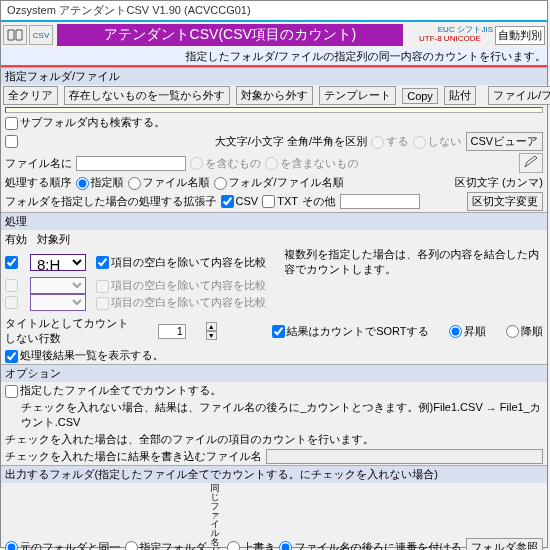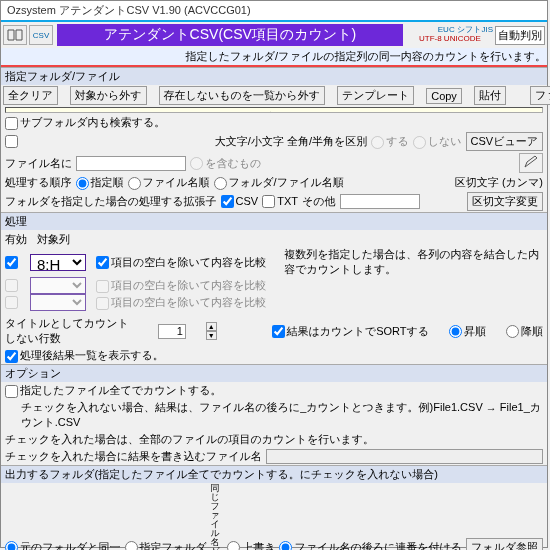--- a/index.html
+++ b/index.html
@@ -1,28 +1,28 @@
 <!DOCTYPE html>
 <html><head>
 <meta charset="utf-8">
 <style>
   * { box-sizing: border-box; margin: 0; padding: 0; }
   body { font-family: "MS PGothic", sans-serif; font-size: 11px; background: #f0f0f0; width: 550px; height: 550px; overflow: hidden; }
   .window { border: 1px solid #888; background: #f0f0f0; width: 548px; height: 548px; display: flex; flex-direction: column; }
   .titlebar { background: #fff; color: #333; padding: 2px 6px; font-size: 11px; border-bottom: 2px solid #0ea5e9; }
   .topbar { display: flex; align-items: center; gap: 2px; padding: 2px; }
   .icon-btn { width: 24px; height: 20px; border: 1px solid #aaa; background: #eee; display: inline-flex; align-items: center; justify-content: center; font-size: 10px; }
-  .banner { background: #6d28d9; color: #fff; text-align: center; padding: 2px; font-size: 14px; flex: 1; margin: 0 2px; }
+  .banner { background: #a21caf; color: #fff; text-align: center; padding: 2px; font-size: 14px; flex: 1; margin: 0 2px; }
   .enc-badge { font-size: 8px; line-height: 1.1; text-align: center; }
   .enc-badge .r1 { color: #06a; margin-left: 31px; }
   .enc-badge .r2 { color: #b00; }
   .autodetect { border: 1px solid #999; padding: 1px 2px; font-size: 11px; background: #fff; }
   .subbanner { background: #e8f0ff; text-align: right; padding: 1px; font-size: 11px; border-bottom: 2px solid #ef4444; }
   .section-label { background: #d8e0f0; font-size: 11px; padding: 1px 4px; border-top: 1px solid #aaa; }
-  .toolbar { display: flex; gap: 12px; padding: 1px 2px; align-items: center; }
+  .toolbar { display: flex; gap: 6px; padding: 1px 2px; align-items: center; }
   .btn { border: 1px solid #999; background: #eee; padding: 1px 4px; font-size: 11px; white-space: nowrap; }
   .flex-fill { flex: 1; }
   .path-box { background: #ffffe8; border: 1px inset #aaa; height: 58px; margin: 1px 4px; padding: 2px; font-size: 11px; overflow: auto; }
   .row { display: flex; align-items: center; gap: 4px; padding: 1px 4px; font-size: 11px; }
   .row-tight { display: flex; align-items: center; gap: 10px; padding: 0 4px; font-size: 11px; }
   input[type=checkbox], input[type=radio] { margin: 0 2px 0 0; vertical-align: middle; }
   .input-sm { border: 1px solid #999; background: #fff; padding: 0 2px; font-size: 11px; height: 15px; }
   .gray { color: #888; }
   .select { border: 1px solid #4c1d95; background: #fff; padding: 0 2px; font-size: 15px; height: 17px; }
   .icon-svg { width: 16px; height: 14px; }
@@ -48,22 +48,22 @@
       <div class="r2">UTF-8 UNICODE</div>
     </div>
     <div class="autodetect">自動判別</div>
   </div>
 
   <div class="subbanner">指定したフォルダ/ファイルの指定列の同一内容のカウントを行います。</div>
 
   <div class="section-label">指定フォルダ/ファイル</div>
   <div class="toolbar">
     <span class="btn">全クリア</span>
+    <span class="btn">存在しないものを一覧から外す</span>
     <span class="btn">対象から外す</span>
-    <span class="btn">存在しないものを一覧から外す</span>
     <span class="btn">テンプレート</span>
     <span class="btn">Copy</span>
     <span class="btn">貼付</span>
     <span class="flex-fill"></span>
     <span class="btn">ファイル/フォルダ参照</span>
 
   </div>
   <div class="path-box">C:¥Users¥ozcr7¥Documents¥CSV見本データ¥sjisお客様マスタ.csv</div>
 
   <div class="row">
@@ -74,20 +74,21 @@
     <span class="flex-fill"></span>
     <span>大文字/小文字 全角/半角を区別</span>
     <label class="gray"><input type="radio" disabled="" style=""><span>する</span></label>
     <label class="gray"><input type="radio" disabled="" style=""><span>しない</span></label>
     <span class="btn">CSVビューア</span>
   </div>
   <div class="row">
     <span>ファイル名に</span>
     <input class="input-sm" style="width: 110px;">
     <label class="gray"><input type="radio" disabled="" style=""><span>を含むもの</span></label>
+    <label class="gray"><input type="radio" disabled="" style=""><span>を含まないもの</span></label>
     <span class="flex-fill"></span>
     <span style="border:1px solid #aaa;padding:1px 3px;">
       <svg class="icon-svg" viewBox="0 0 16 14">
           <path d="M2 12l2-5 8-6 2 2-8 6-4 3z" fill="none" stroke="#555"></path>
         </svg>
     </span>
   </div>
   <div class="row">
     <span>処理する順序</span>
     <label><input type="radio" checked="" style=""><span>指定順</span></label>

